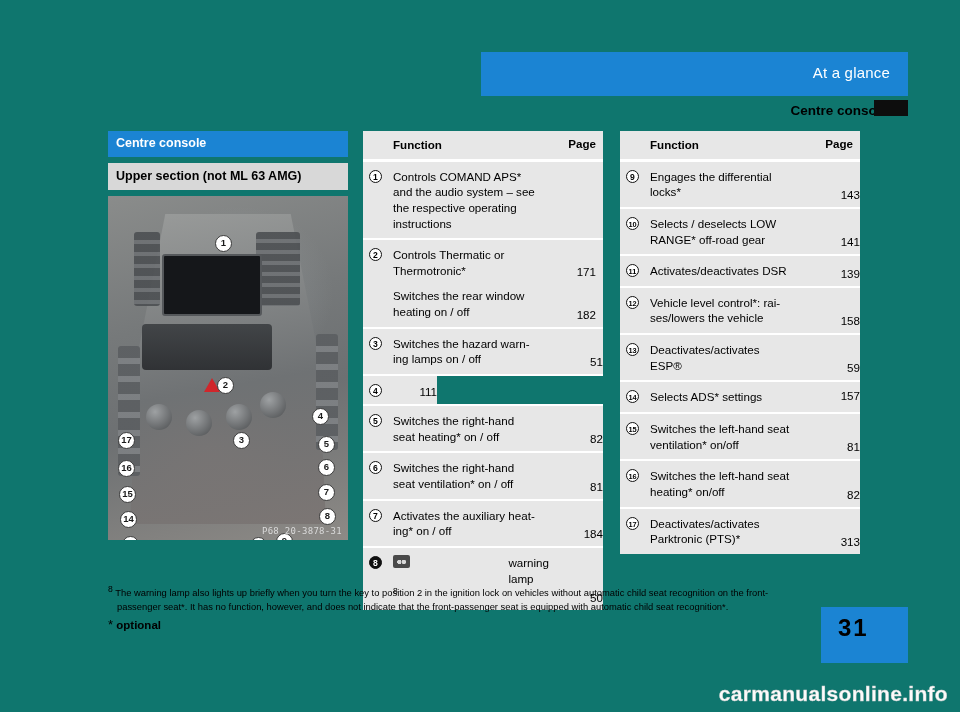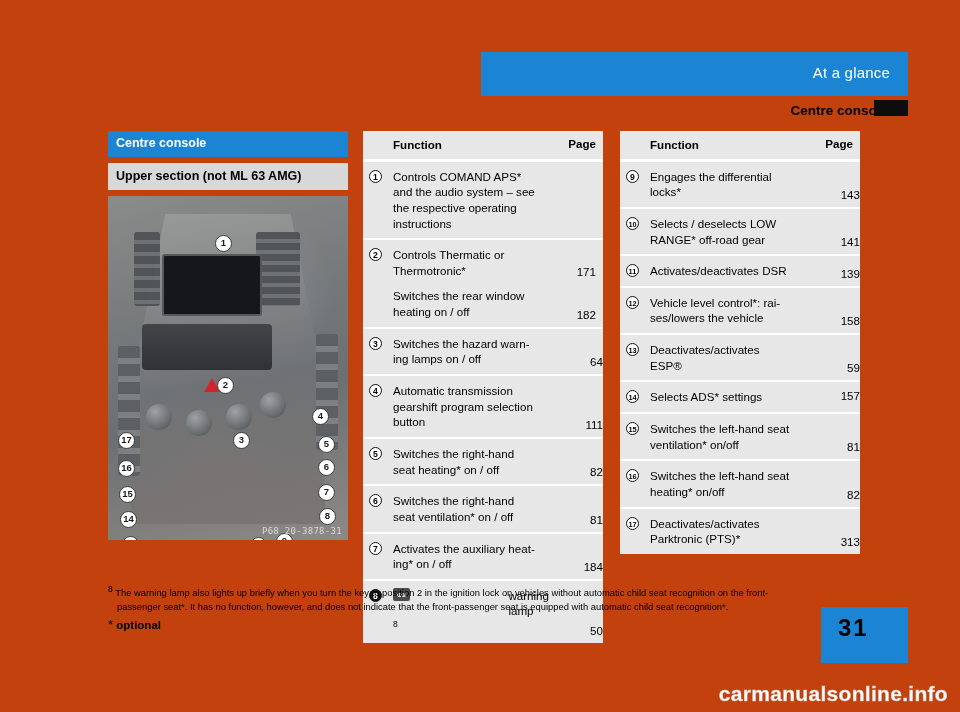--- a/index.html
+++ b/index.html
@@ -5,21 +5,21 @@
   html, body {
     margin: 0; padding: 0;
     width: 960px; height: 712px;
     background: #ffffff;
     font-family: "Liberation Sans", sans-serif;
     overflow: hidden;
   }
   .page {
     position: relative;
     width: 960px; height: 712px;
-    background: #c2410c;
+    background: #0f766e;
   }
 
   
   .hdr-bar {
     position: absolute;
     left: 481px; top: 52px;
     width: 427px; height: 44px;
     background: #1b84d3;
   }
   .hdr-bar span {
@@ -325,29 +325,26 @@
           <span style="position:absolute;right:7px;bottom:6px;">182</span>
         </div>
       </div>
     </div>
 
     <div class="trow">
       <div class="c-num"><span class="num">3</span></div>
       <div class="c-fn"><span style="white-space:pre-line">Switches the hazard warn-
 ing lamps on / off</span></div>
       <div class="c-pg">
-          <span class="pgv">64</span>
+          <span class="pgv">51</span>
         </div>
     </div>
 
     <div class="trow">
       <div class="c-num"><span class="num">4</span></div>
-      <div class="c-fn"><span style="white-space:pre-line">Automatic transmission
-gearshift program selection
-button</span></div>
       <div class="c-pg">
           <span class="pgv">111</span>
         </div>
     </div>
 
     <div class="trow">
       <div class="c-num"><span class="num">5</span></div>
       <div class="c-fn"><span style="white-space:pre-line">Switches the right-hand
 seat heating* on / off</span></div>
       <div class="c-pg">

